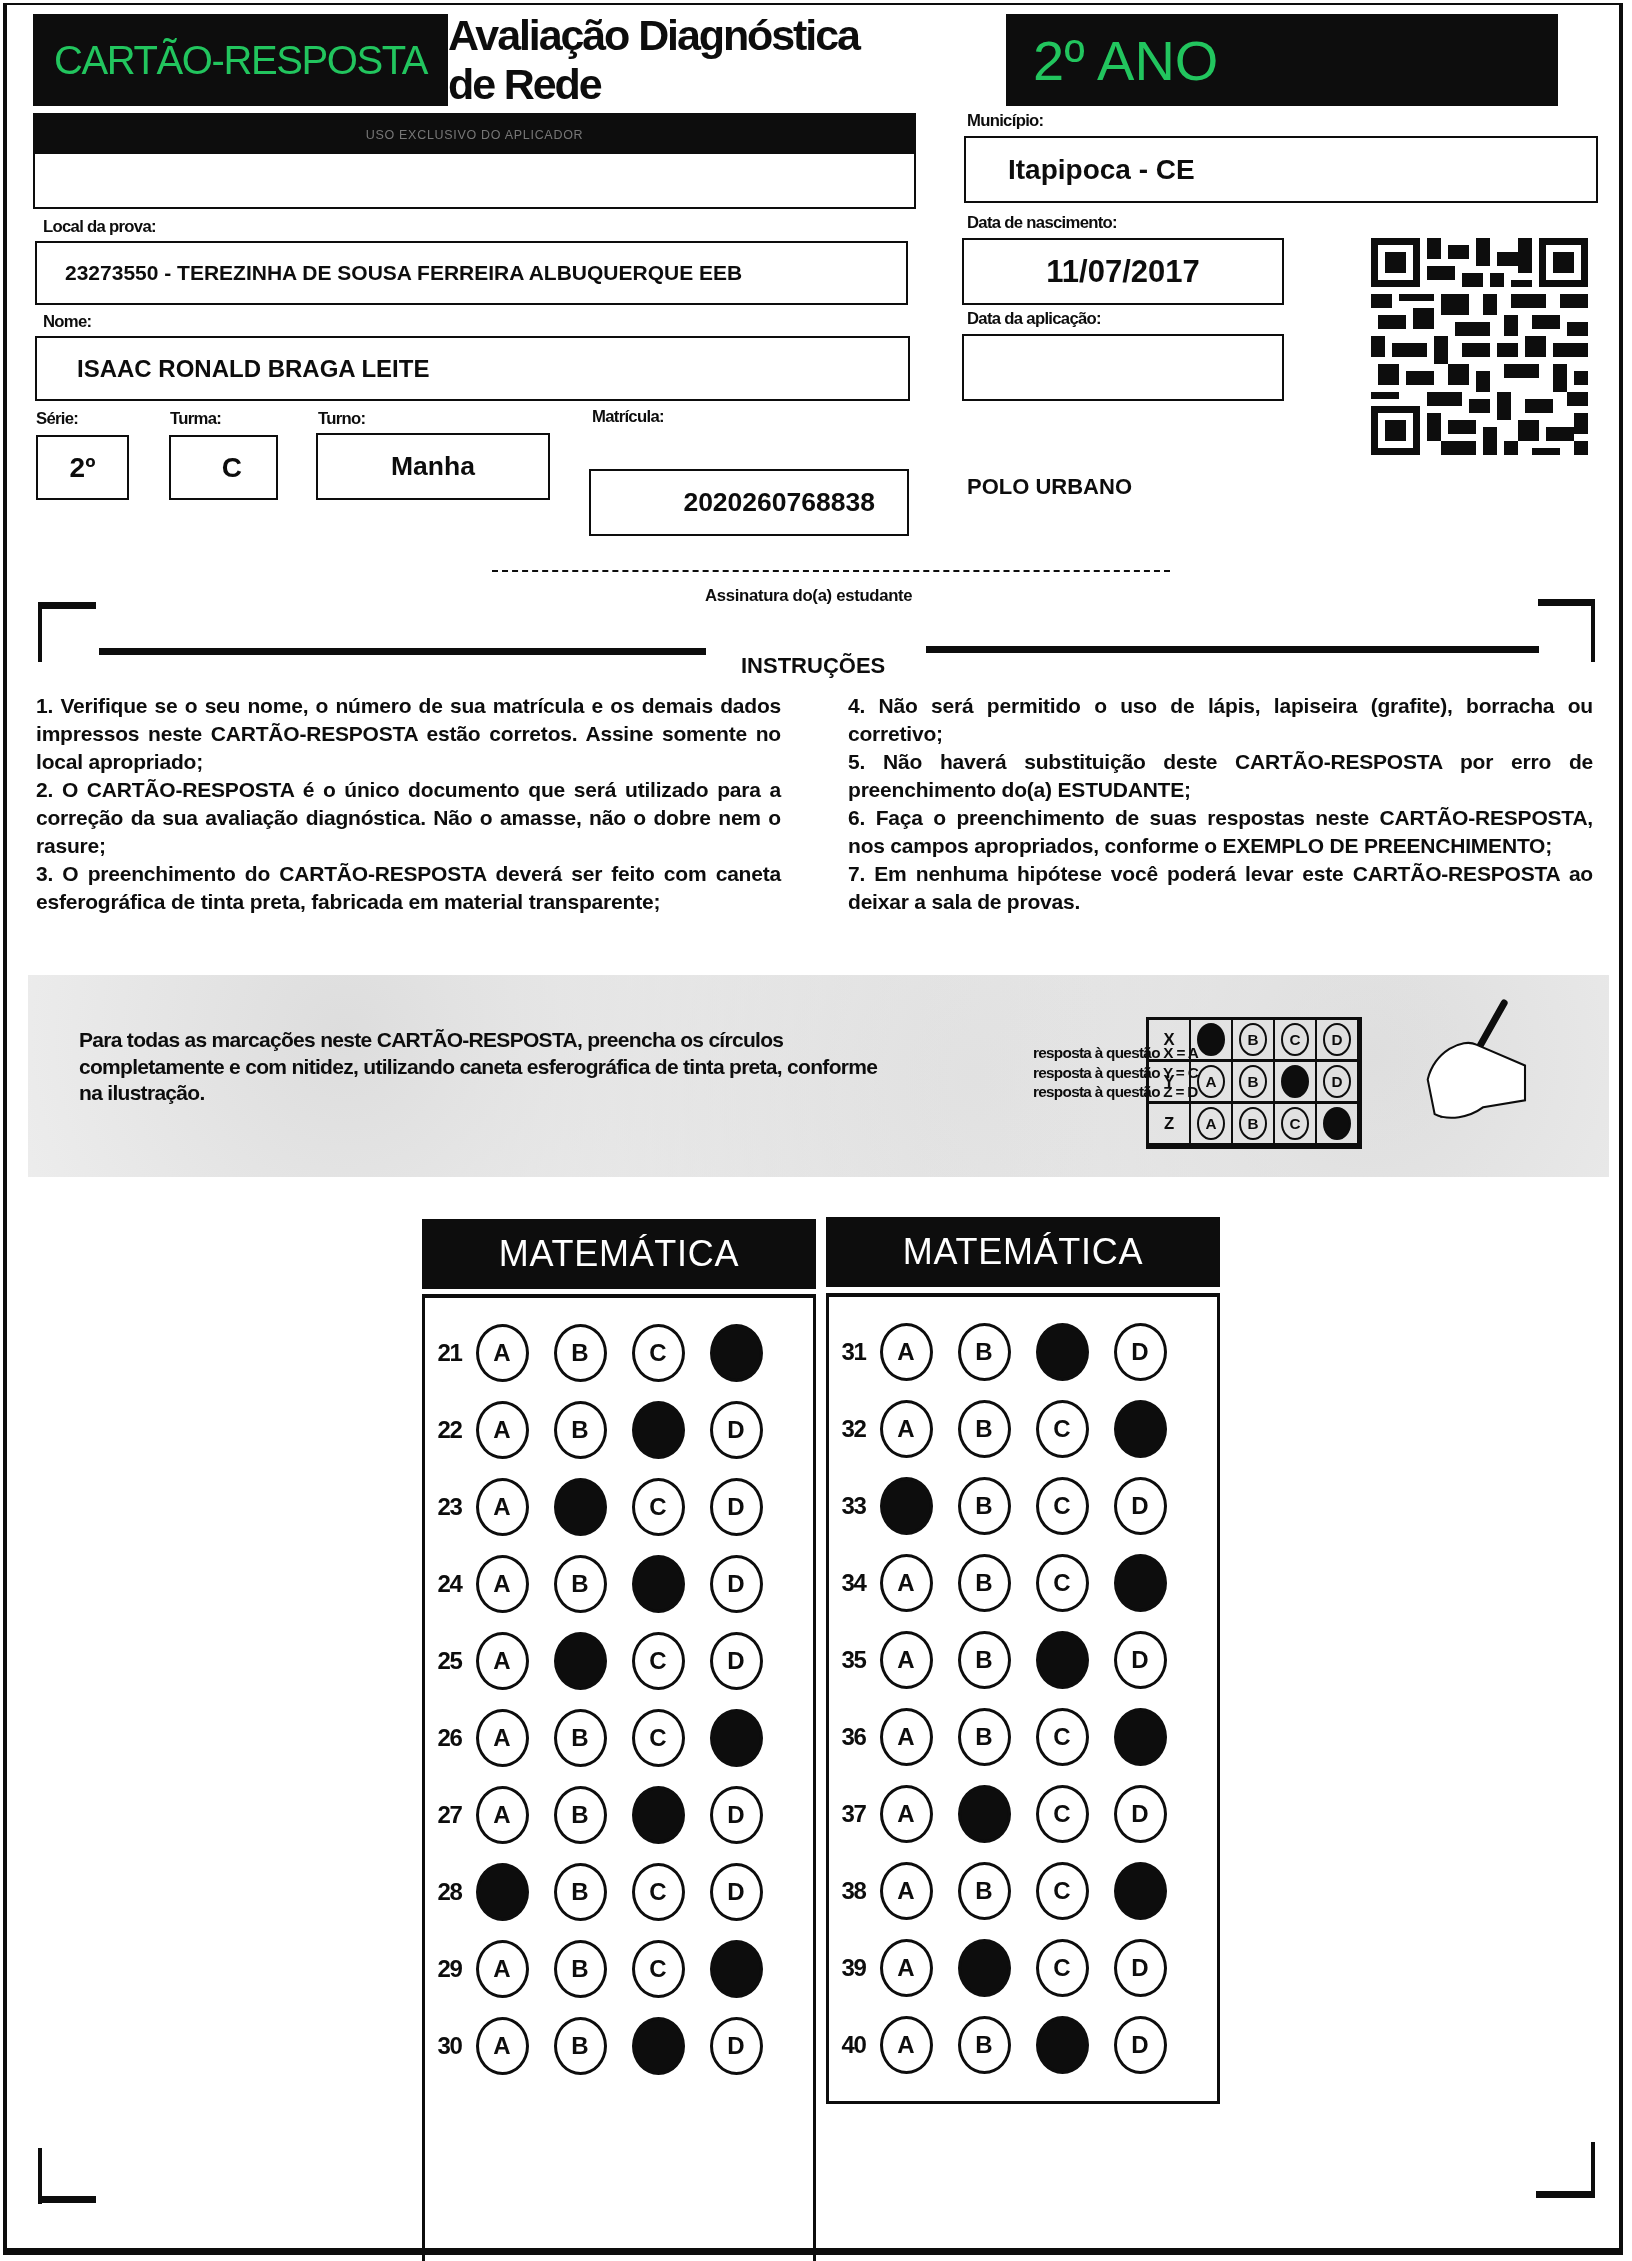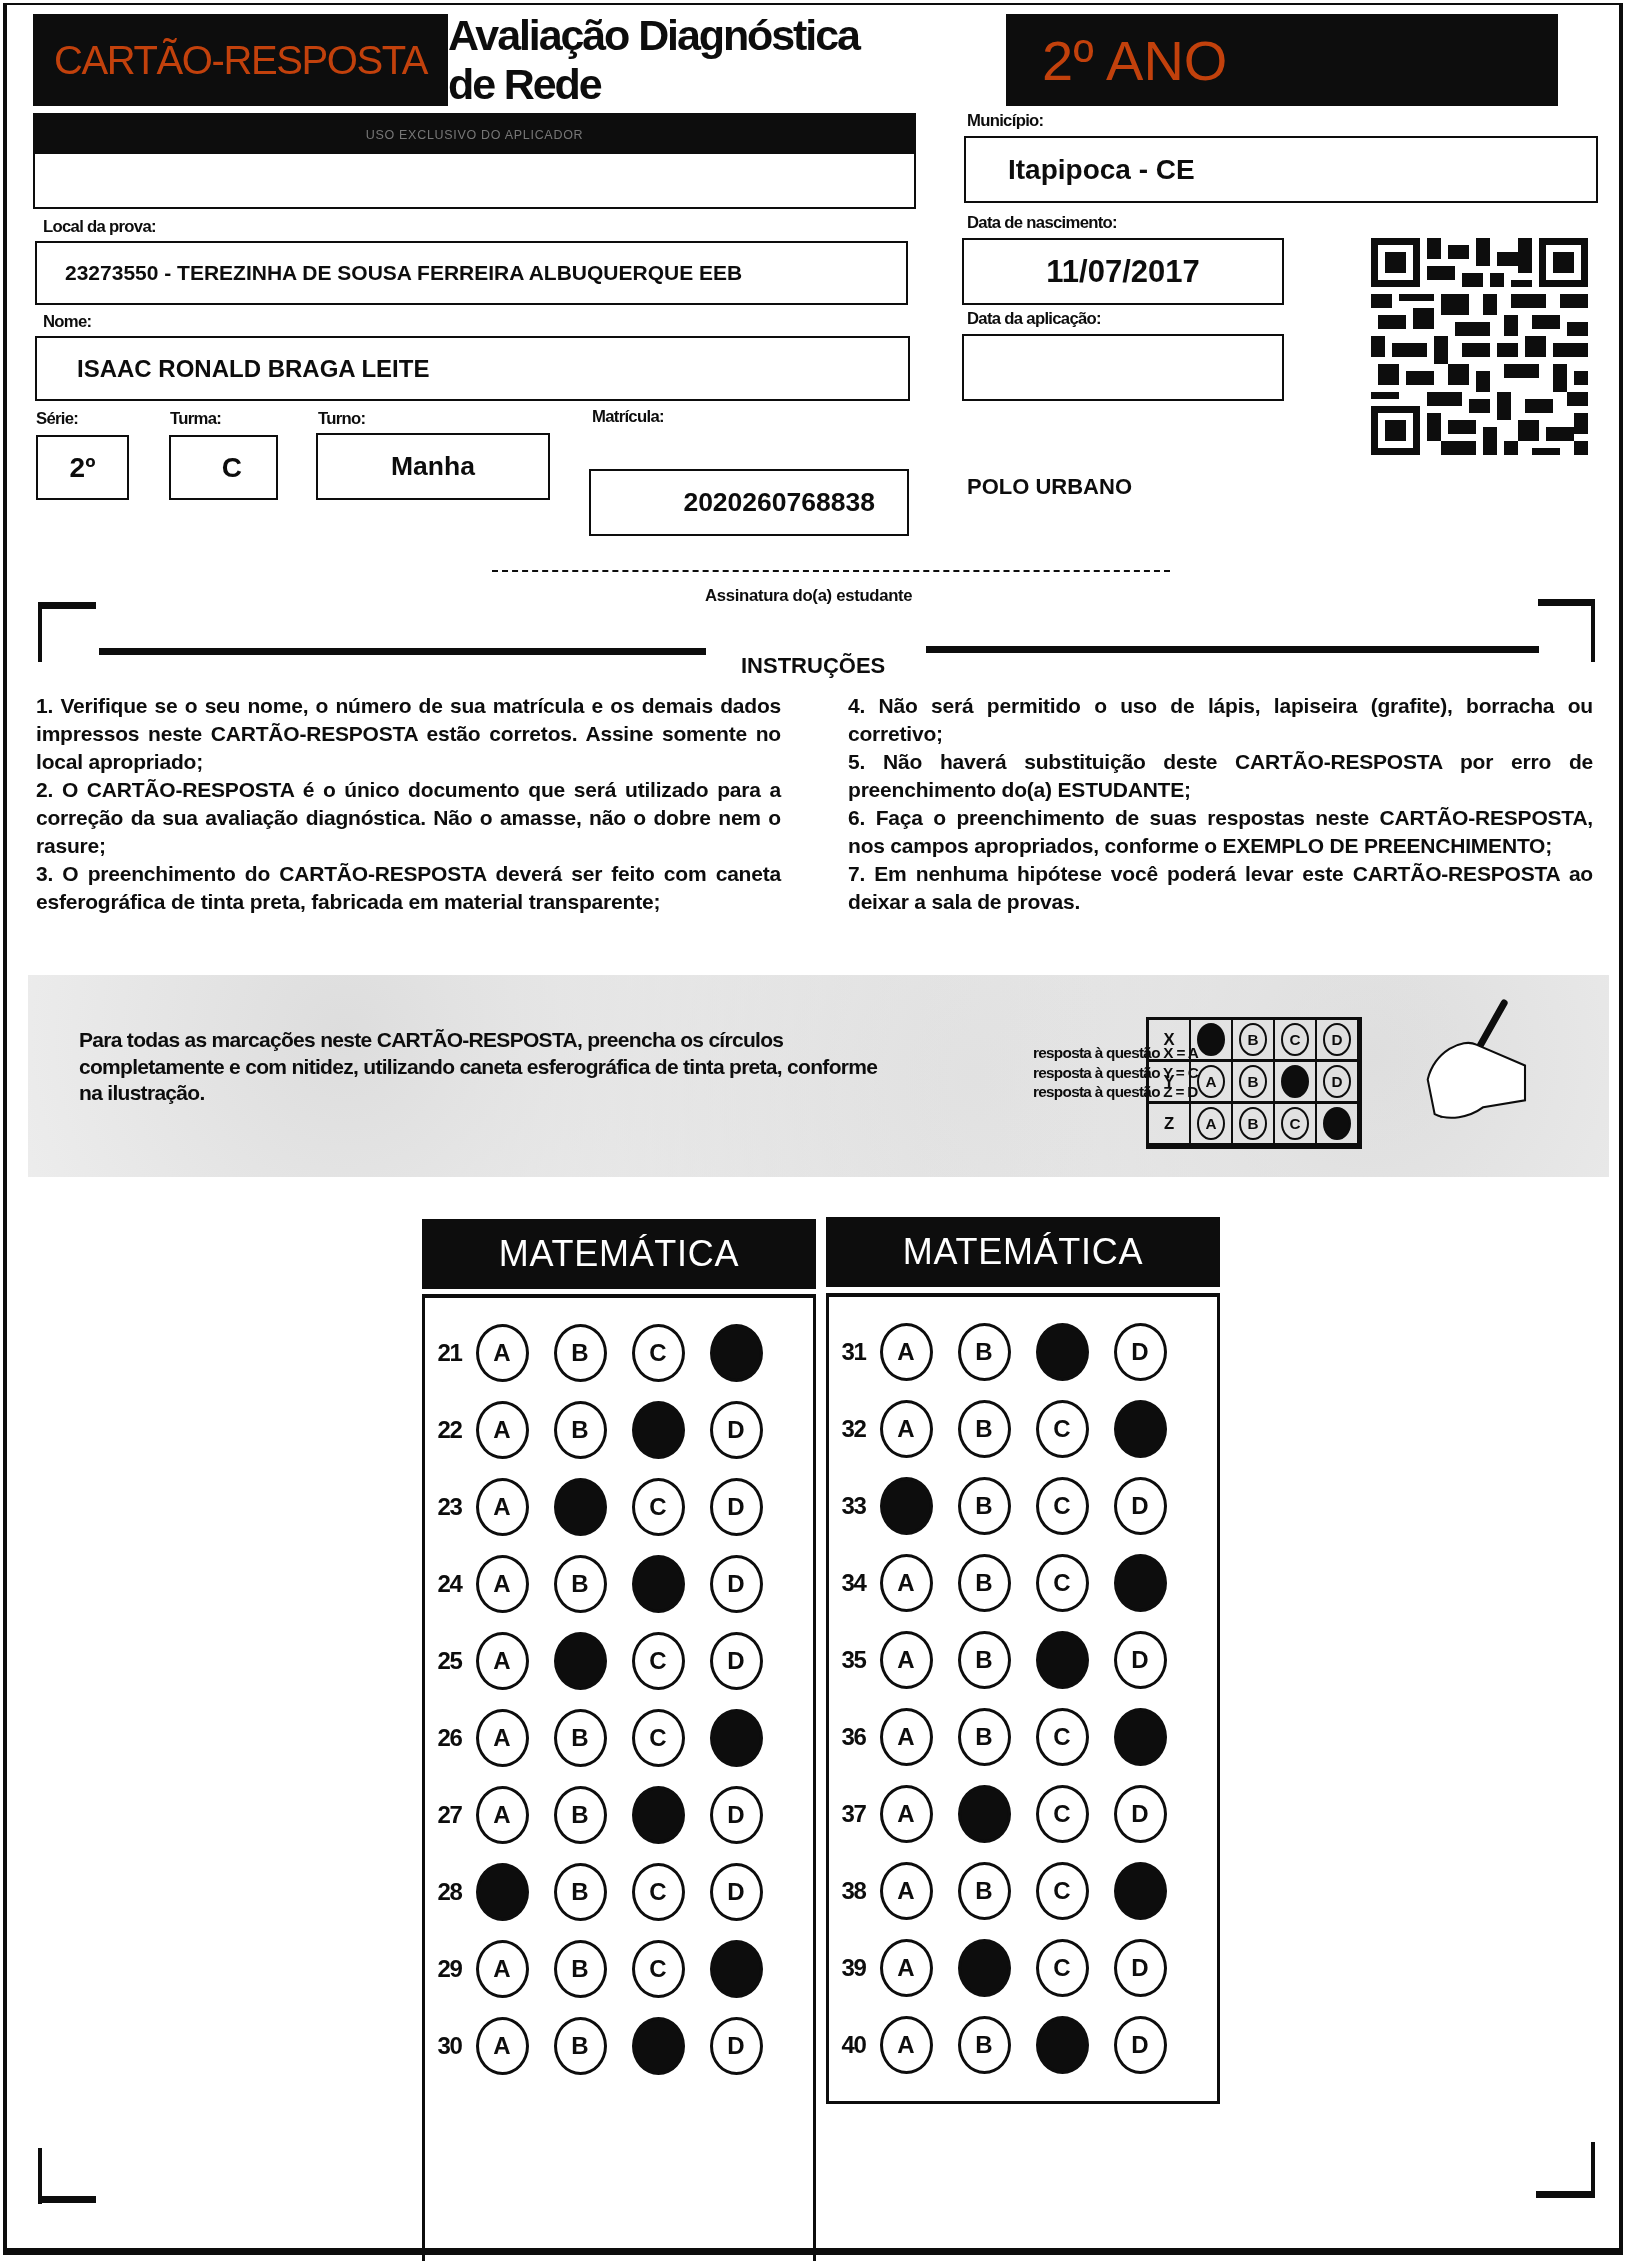--- a/index.html
+++ b/index.html
@@ -1,23 +1,23 @@
 <!DOCTYPE html>
 <html style="font-size:11px"><head>
 <meta charset="utf-8">
 <style>
   html,body{margin:0;padding:0;background:#fff;}
   body{width:1632px;height:2261px;position:relative;font-family:"Liberation Sans",sans-serif;color:#0d0d0d;overflow:hidden;}
   .page{position:absolute;left:2.8px;top:2.8px;width:1620px;height:2252px;border-left:4.2px solid #0d0d0d;border-right:4.2px solid #0d0d0d;border-top:2.8px solid #0d0d0d;border-bottom:7px solid #0d0d0d;box-sizing:border-box;}
   .abs{position:absolute;}
   
-  .hdr-black{background:#0d0d0d;color:#c2410c;}
+  .hdr-black{background:#0d0d0d;color:#22c55e;}
   .hdr1{left:33px;top:14px;width:415px;height:92px;font-family:"Liberation Sans",sans-serif;font-size:40px;display:flex;align-items:center;justify-content:center;letter-spacing:-1.4px;transform-origin:left;}
   .hdr2{left:448px;top:16.7px;width:451px;height:86px;background:#fff;font-size:43px;font-weight:bold;display:flex;align-items:center;justify-content:center;letter-spacing:-2.1px;}
-  .hdr3{left:1006px;top:14px;width:552px;height:92px;font-size:56px;display:flex;align-items:center;padding-left:36px;box-sizing:border-box;}
+  .hdr3{left:1006px;top:14px;width:552px;height:92px;font-size:56px;display:flex;align-items:center;padding-left:27px;box-sizing:border-box;}
   
   .apl{left:33px;top:113px;width:883px;height:96px;border:2.8px solid #0d0d0d;box-sizing:border-box;}
   .apl-head{height:39px;background:#0d0d0d;color:#777;font-size:12.5px;display:flex;align-items:center;justify-content:center;letter-spacing:0.7px;text-align:center;}
   .apl-row{display:flex;align-items:center;height:52px;font-size:19px;padding-left:16.7px;position:relative;}
   .ring{display:inline-block;width:18px;height:22px;border:1.4px solid #0d0d0d;border-radius:50%;margin-left:9.7px;vertical-align:middle;}
   .lbl{font-size:16.7px;font-weight:bold;letter-spacing:-0.7px;}
   .box{border:2.8px solid #0d0d0d;box-sizing:border-box;display:flex;align-items:center;font-weight:bold;}
   
   .corner{position:absolute;background:#0d0d0d;}
   .instr-col{font-size:21px;line-height:28px;text-align:justify;font-weight:bold;letter-spacing:-0.2px;}

